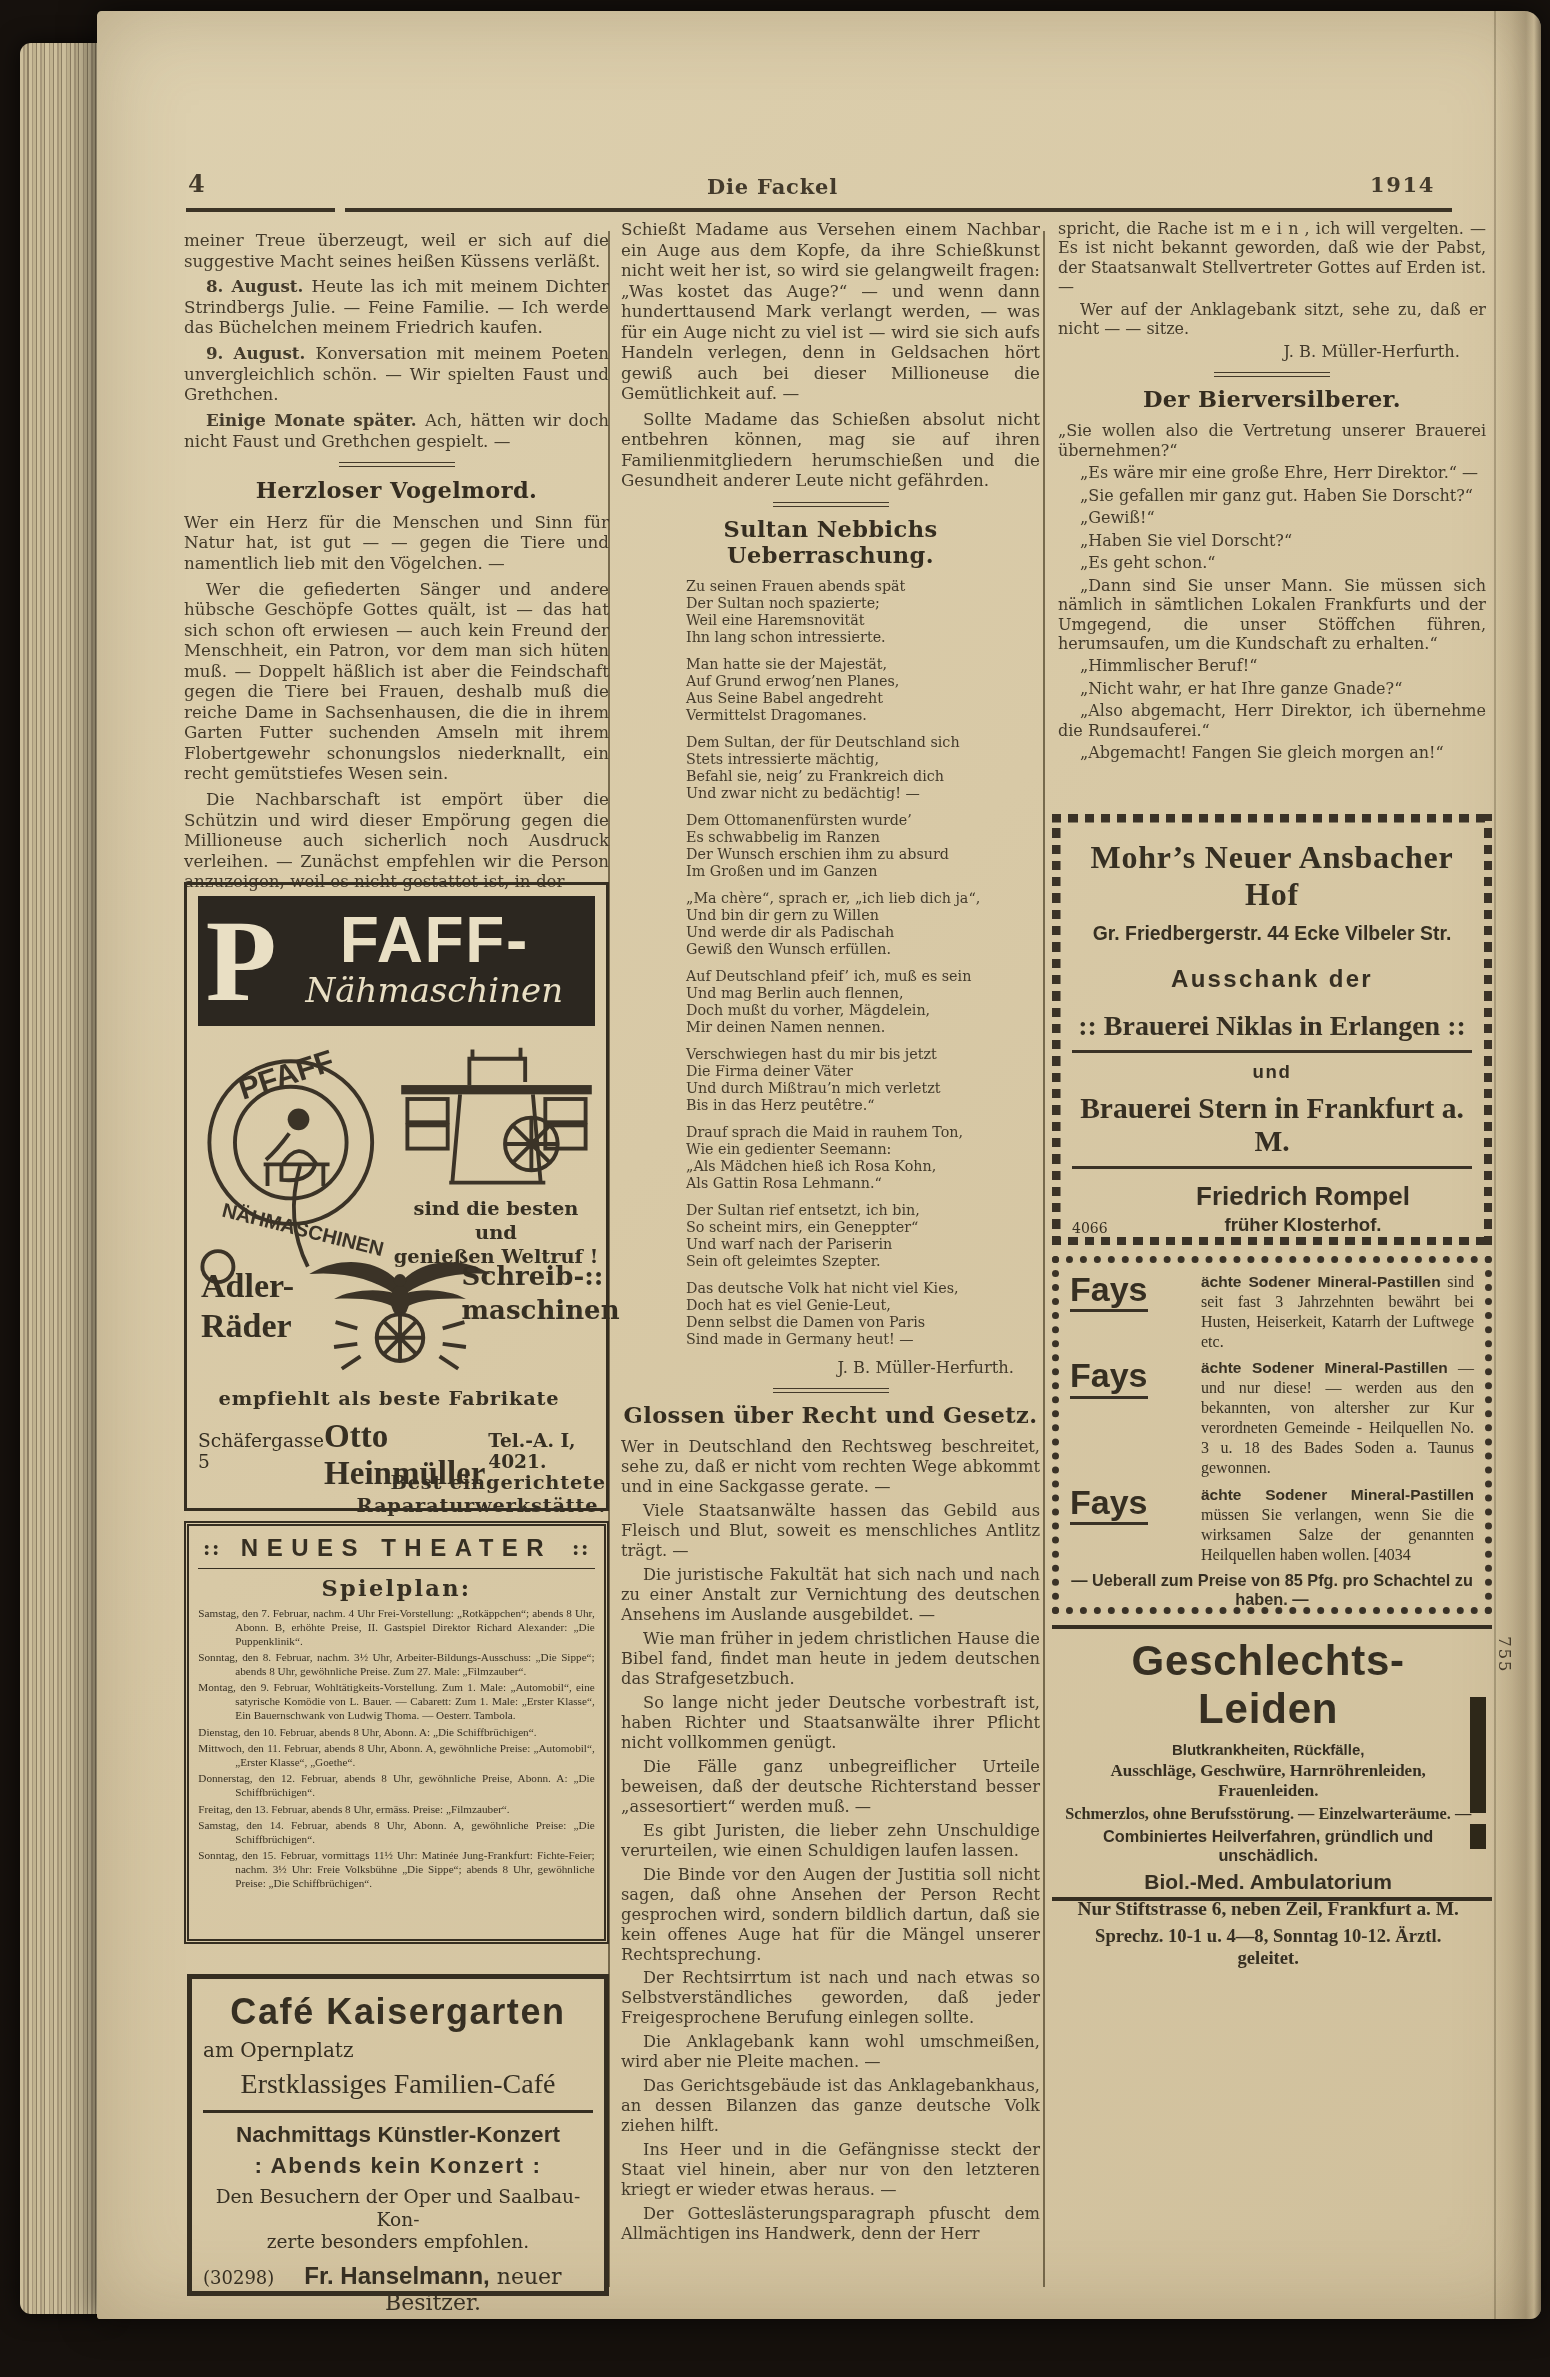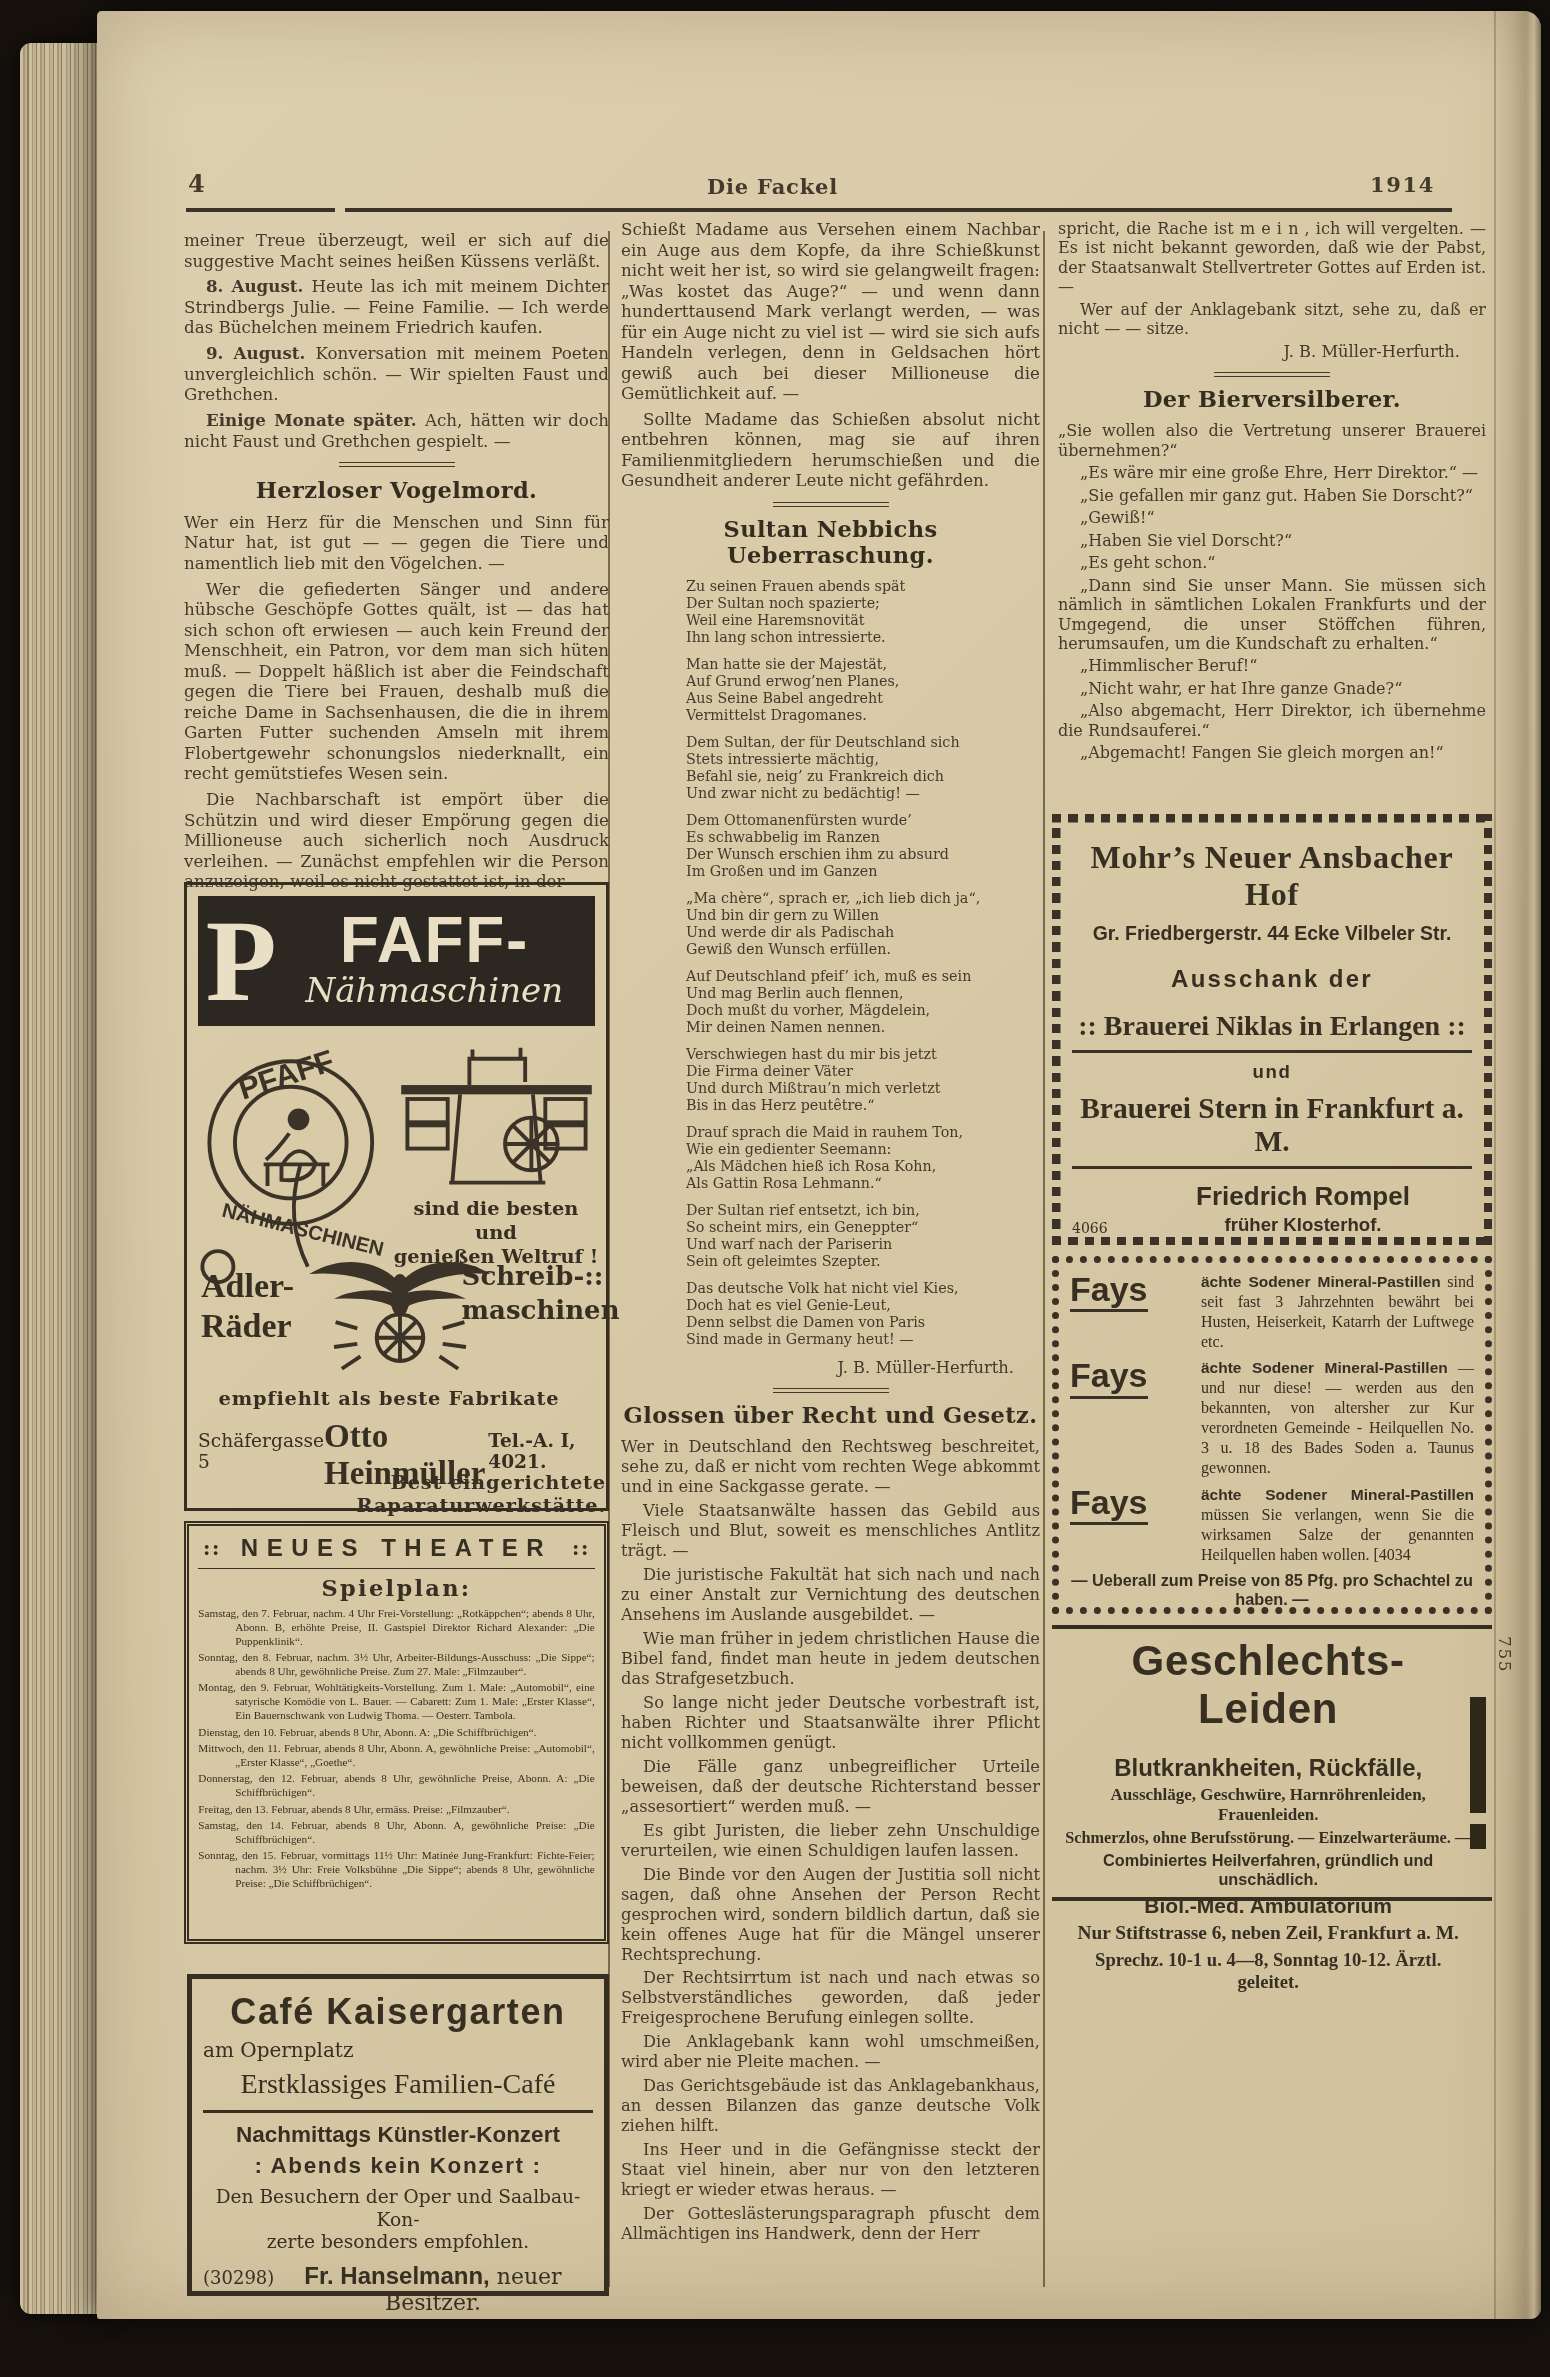--- a/index.html
+++ b/index.html
@@ -128,21 +128,21 @@
   .fy-brand{width:87px;font-size:34px;font-weight:bold;font-family:"Liberation Sans",sans-serif;line-height:1;}
   .fy-brand span{border-bottom:3.9px solid #3a3226;padding-bottom:3.1px;display:inline-block;}
   .fy-text{flex:1;font-size:16px;line-height:20px;text-align:justify;font-family:"Liberation Serif",serif;}
   .fy-text b{font-family:"Liberation Sans",sans-serif;font-size:15.5px;}
   .fy-footer{text-align:center;font-size:16.3px;font-weight:bold;margin-top:4.7px;font-family:"Liberation Sans",sans-serif;}
 
   
   .gl{left:955px;top:1614px;width:440px;height:276px;border-top:4.7px solid #352e21;border-bottom:4.7px solid #352e21;padding:7.8px 20px 7.8px 12.4px;}
   .gl-title{font-size:42px;font-weight:bold;text-align:center;font-family:"Liberation Sans",sans-serif;letter-spacing:0.8px;}
   .gl-l{text-align:center;font-family:"Liberation Serif",serif;}
-  .gl-l1{font-size:24px;font-weight:bold;margin-top:21px;font-family:"Liberation Sans",sans-serif;}
+  .gl-l1{font-size:15px;font-weight:bold;margin-top:8px;font-family:"Liberation Sans",sans-serif;}
   .gl-l2{font-size:17px;font-weight:bold;margin-top:3.1px;}
   .gl-l3{font-size:16.3px;font-weight:bold;margin-top:3.1px;}
   .gl-l4{font-size:16.3px;font-weight:bold;margin-top:3.1px;font-family:"Liberation Sans",sans-serif;}
   .gl-l5{font-size:21px;font-weight:bold;margin-top:4.7px;font-family:"Liberation Sans",sans-serif;}
   .gl-l6{font-size:19.4px;font-weight:bold;margin-top:4.7px;}
   .gl-l7{font-size:18.6px;font-weight:bold;margin-top:4.7px;}
   .gl-bang{position:absolute;right:6.2px;top:68px;width:15.5px;}
   .gl-bang .bar{width:15.5px;height:116px;background:#2e2819;}
   .gl-bang .dot{width:15.5px;height:25px;background:#2e2819;margin-top:11px;}
   .num755{position:absolute;left:1398px;top:1625px;writing-mode:vertical-rl;font-size:17px;letter-spacing:1.6px;}

